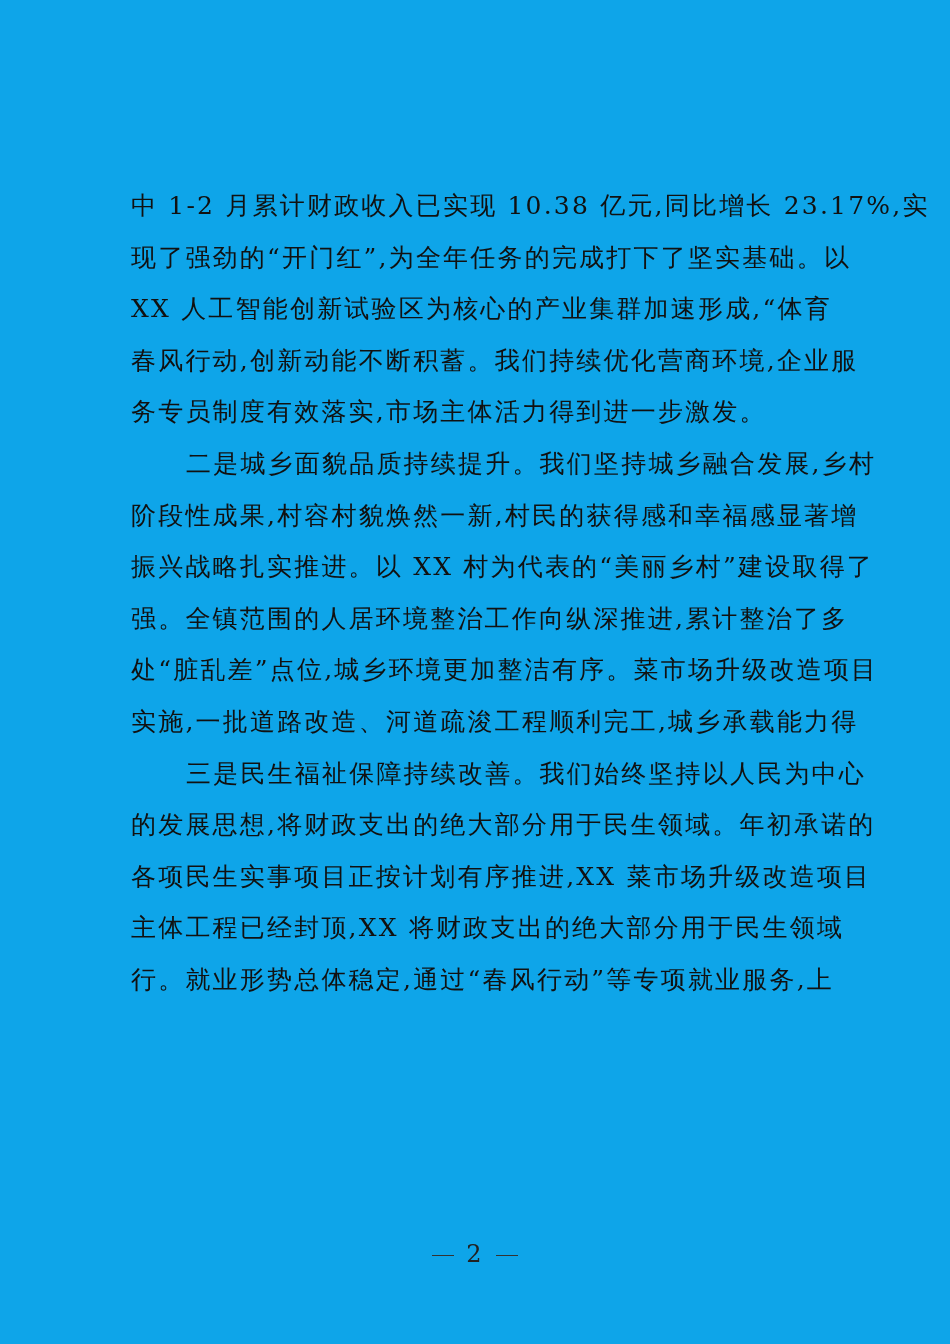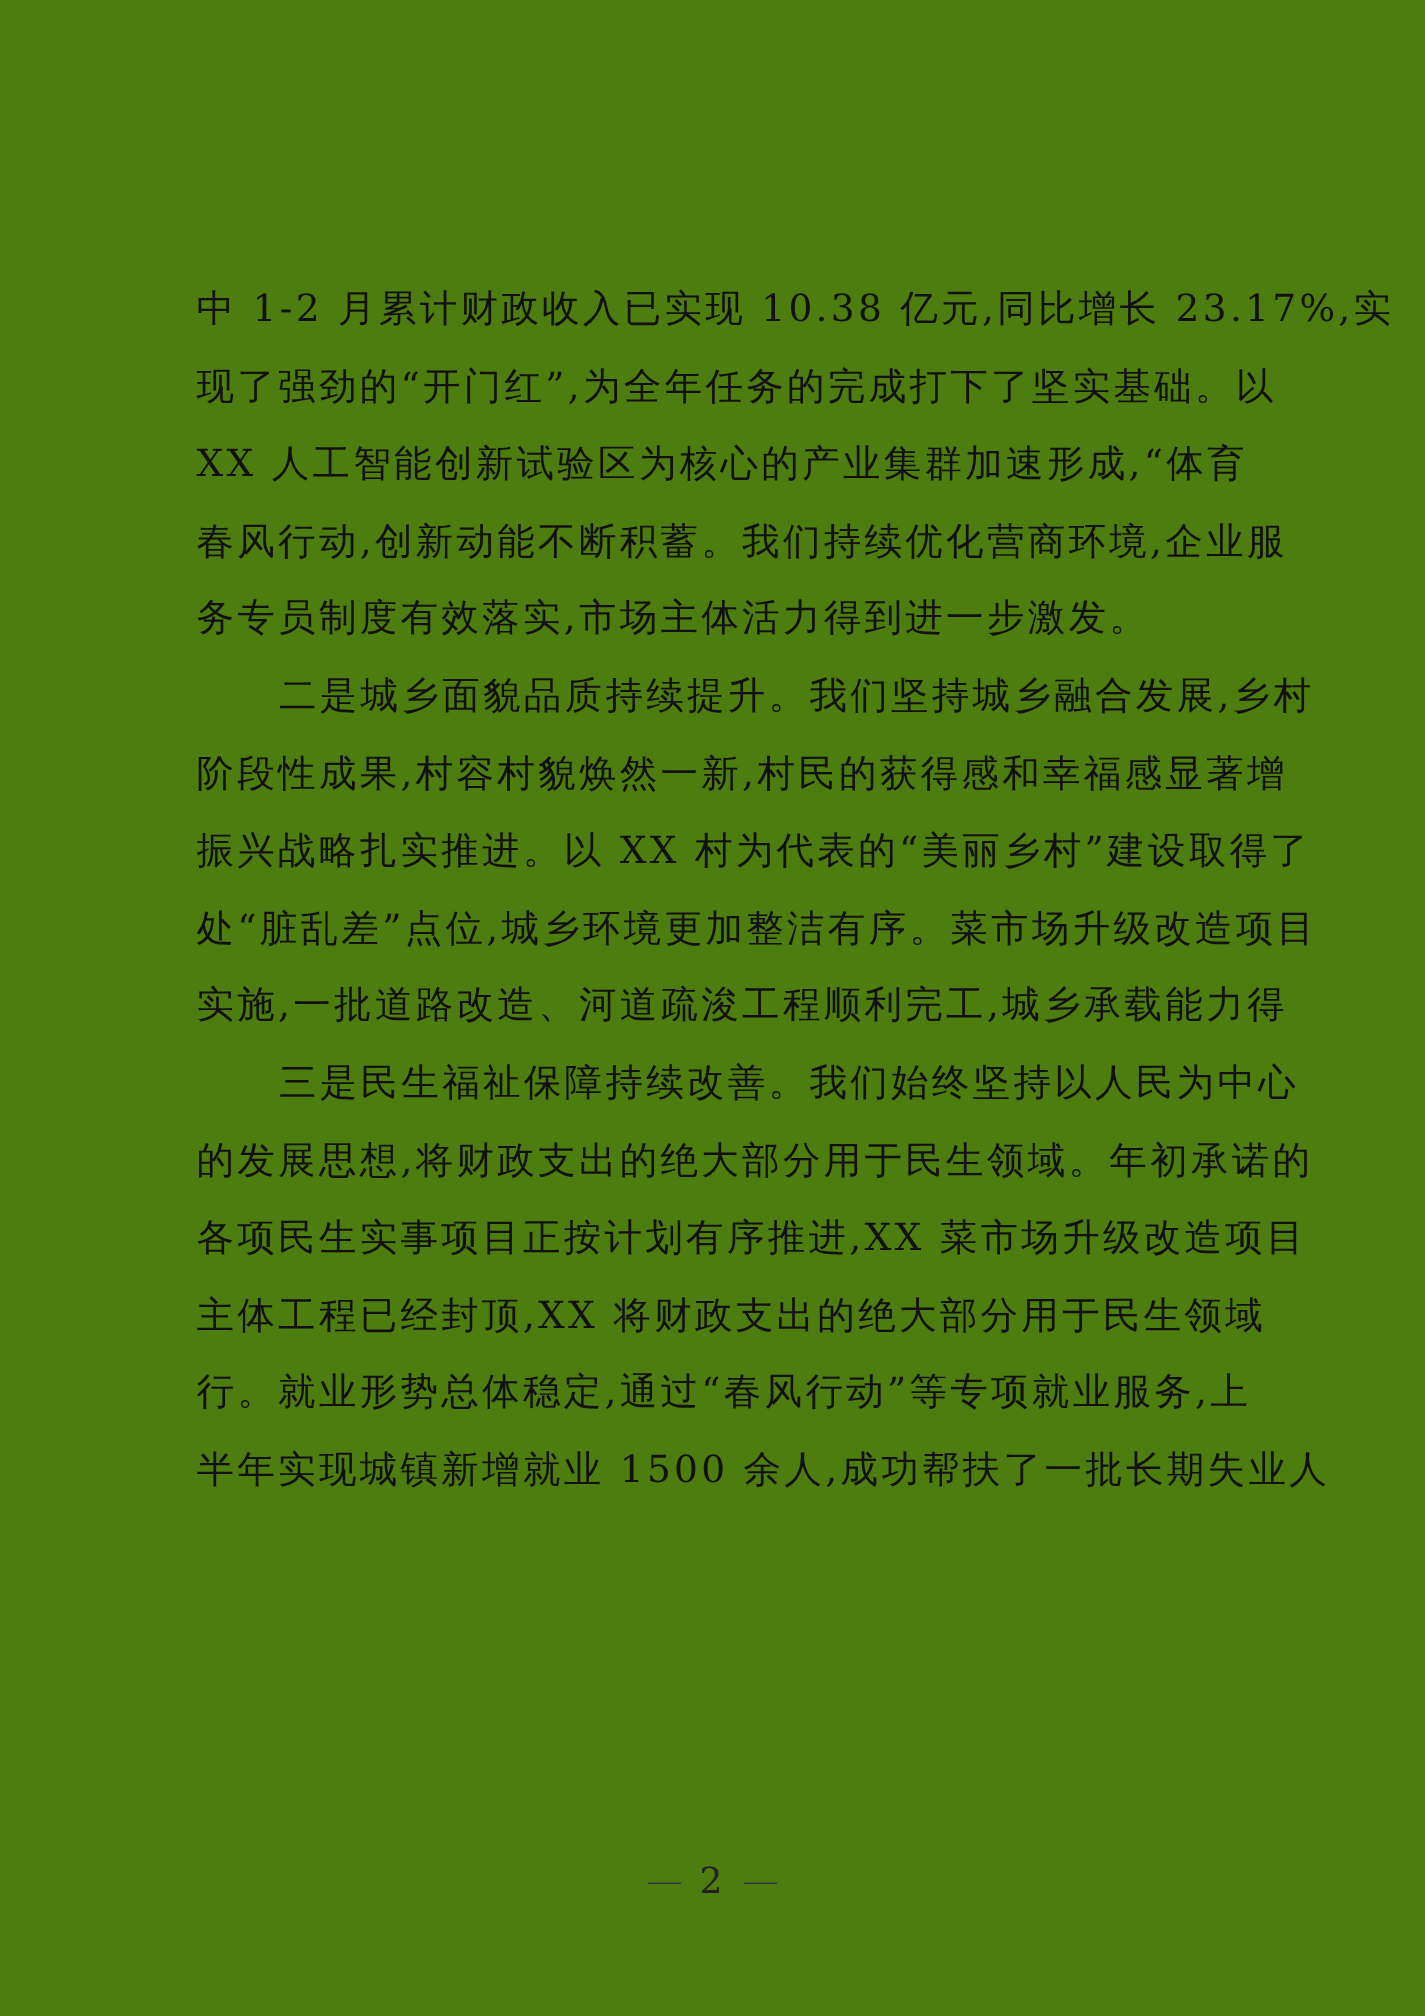--- a/index.html
+++ b/index.html
@@ -13,21 +13,21 @@
       position: relative;
       overflow: hidden;
       font-family: "DejaVu Serif", "Liberation Serif", serif;
       color: #111111;
     }
     .page {
       position: absolute;
       left: 0; top: 0;
       width: 950px;
       height: 1344px;
-      background: #4d7c0f;
+      background: #0ea5e9;
     }
     .body-text {
       position: absolute;
       left: 131px;
       top: 180px;
       width: 700px;
     }
     .line {
       height: 51.6px;
       line-height: 51.6px;
@@ -69,31 +69,31 @@
       <div class="line">现了强劲的“开门红”,为全年任务的完成打下了坚实基础。以</div>
       <div class="line">XX 人工智能创新试验区为核心的产业集群加速形成,“体育</div>
       <div class="line">春风行动,创新动能不断积蓄。我们持续优化营商环境,企业服</div>
       <div class="line">务专员制度有效落实,市场主体活力得到进一步激发。</div>
     </div>
 
     <div>
       <div class="line indent">二是城乡面貌品质持续提升。我们坚持城乡融合发展,乡村</div>
       <div class="line">阶段性成果,村容村貌焕然一新,村民的获得感和幸福感显著增</div>
       <div class="line">振兴战略扎实推进。以 XX 村为代表的“美丽乡村”建设取得了</div>
+      <div class="line">强。全镇范围的人居环境整治工作向纵深推进,累计整治了多</div>
       <div class="line">处“脏乱差”点位,城乡环境更加整洁有序。菜市场升级改造项目</div>
       <div class="line">实施,一批道路改造、河道疏浚工程顺利完工,城乡承载能力得</div>
     </div>
 
     <div>
       <div class="line indent">三是民生福祉保障持续改善。我们始终坚持以人民为中心</div>
       <div class="line">的发展思想,将财政支出的绝大部分用于民生领域。年初承诺的</div>
       <div class="line">各项民生实事项目正按计划有序推进,XX 菜市场升级改造项目</div>
       <div class="line">主体工程已经封顶,XX 将财政支出的绝大部分用于民生领域</div>
       <div class="line">行。就业形势总体稳定,通过“春风行动”等专项就业服务,上</div>
-      <div class="line">半年实现城镇新增就业 1500 余人,成功帮扶了一批长期失业人</div>
     </div>
 
   </div>
 
   <div class="footer">
     <span class="dash"></span><span>2</span><span class="dash"></span>
   </div>
 </div>
 
 </body></html>

